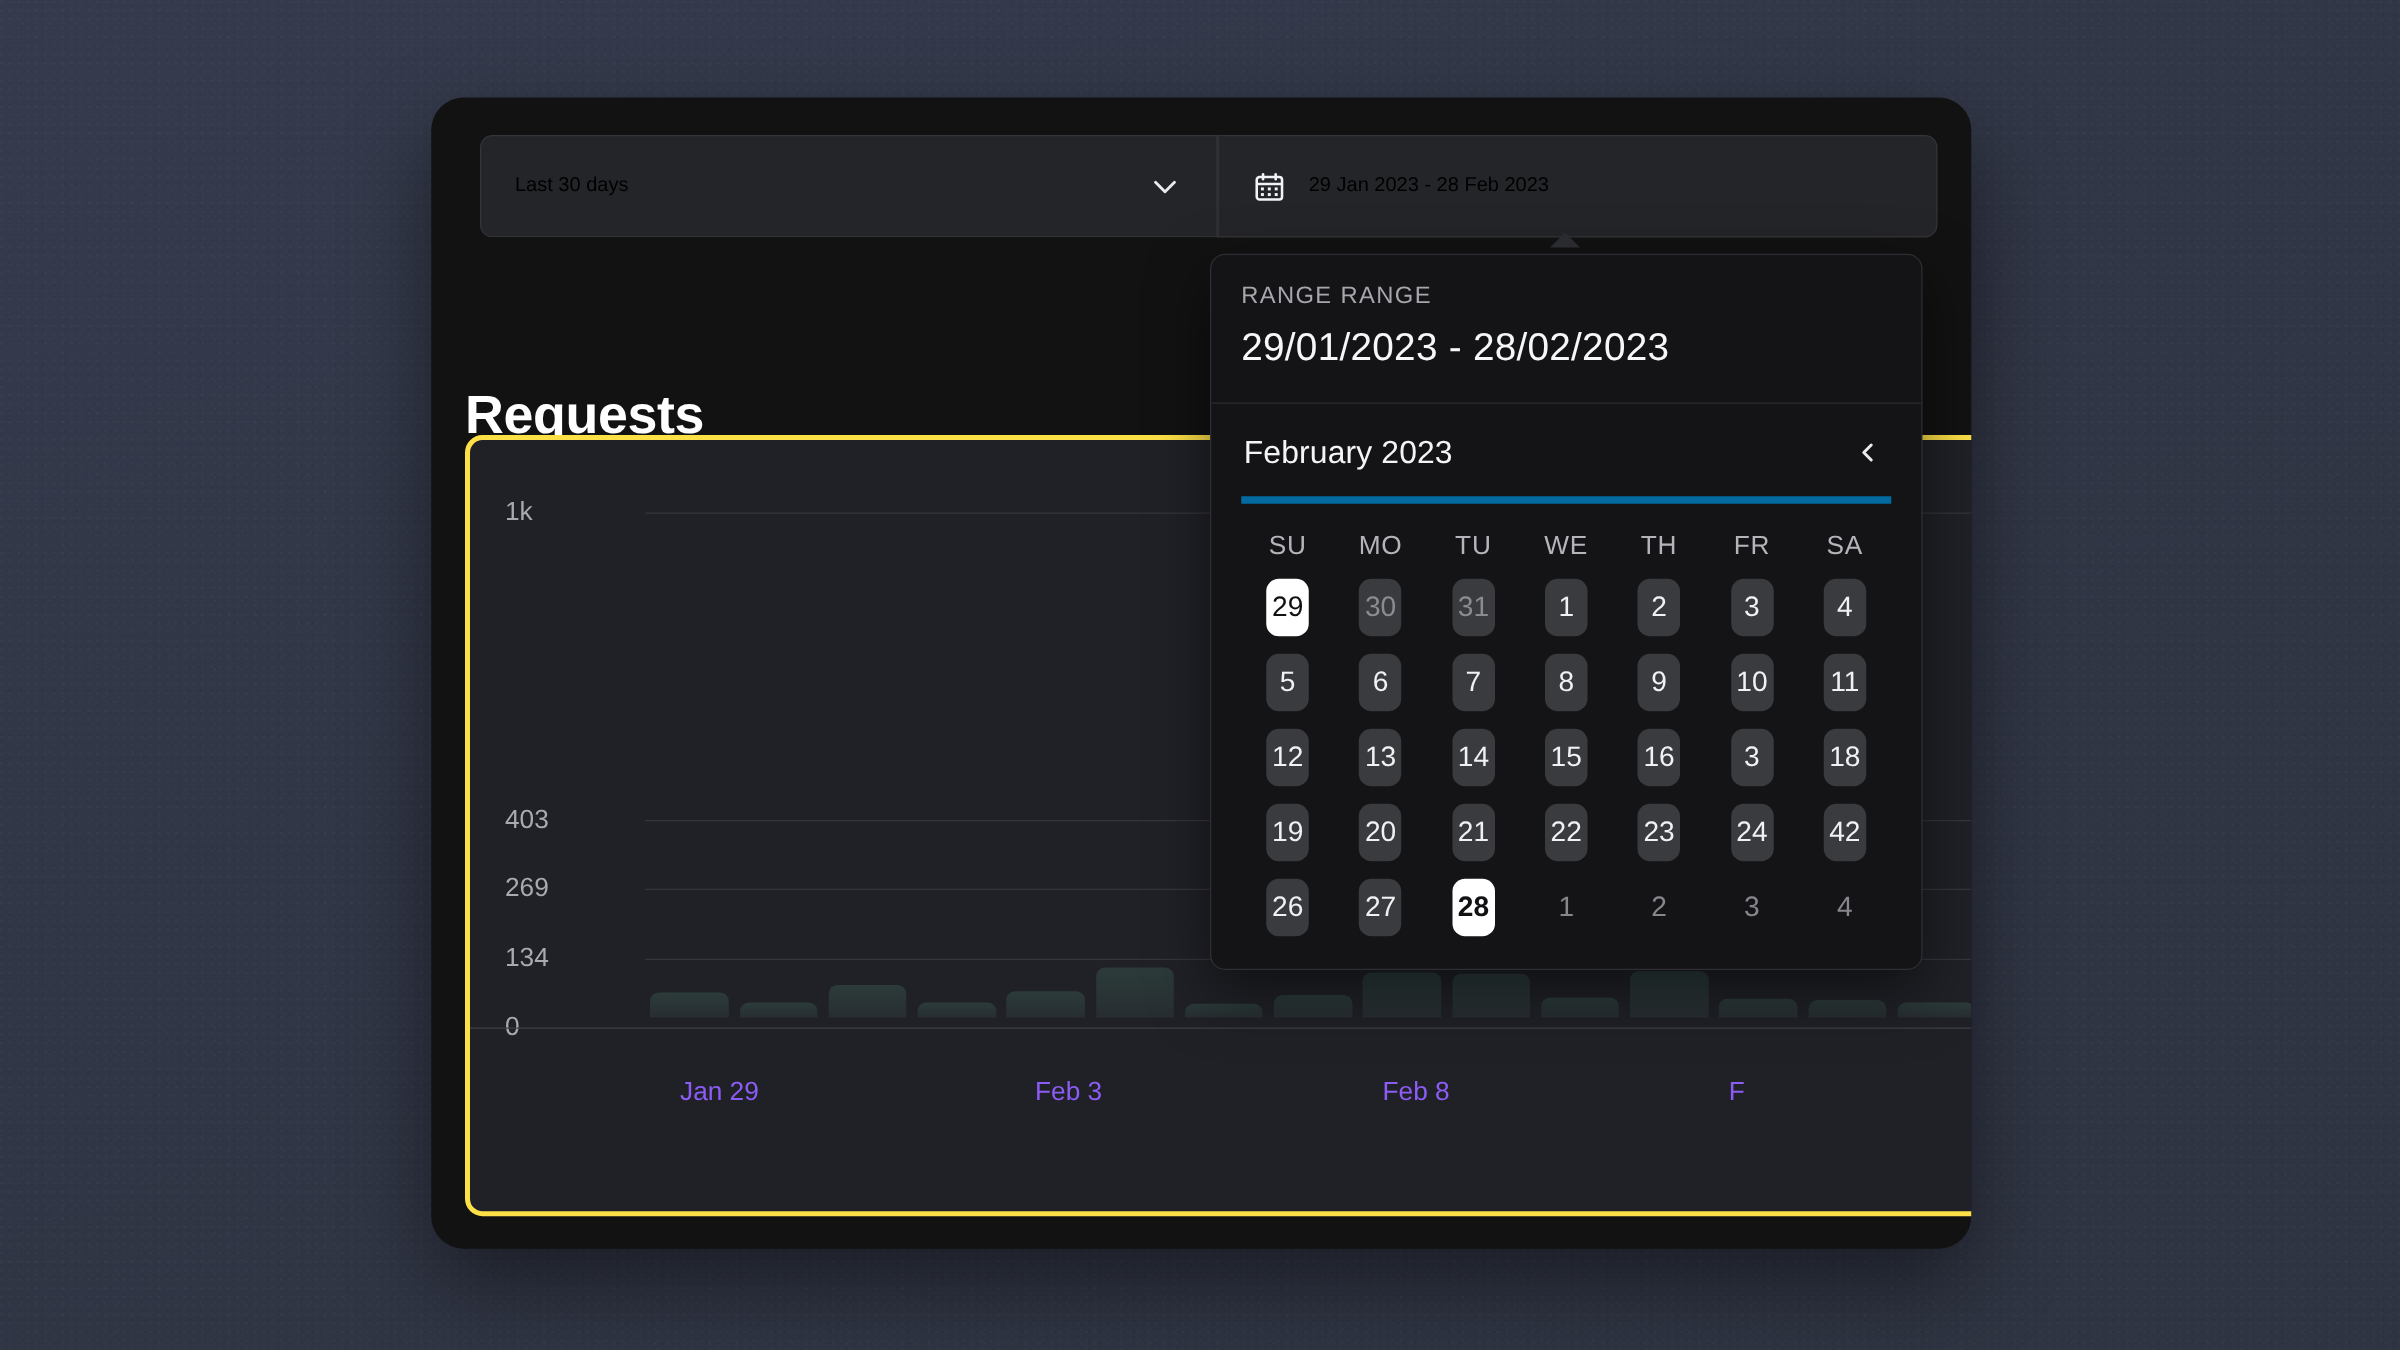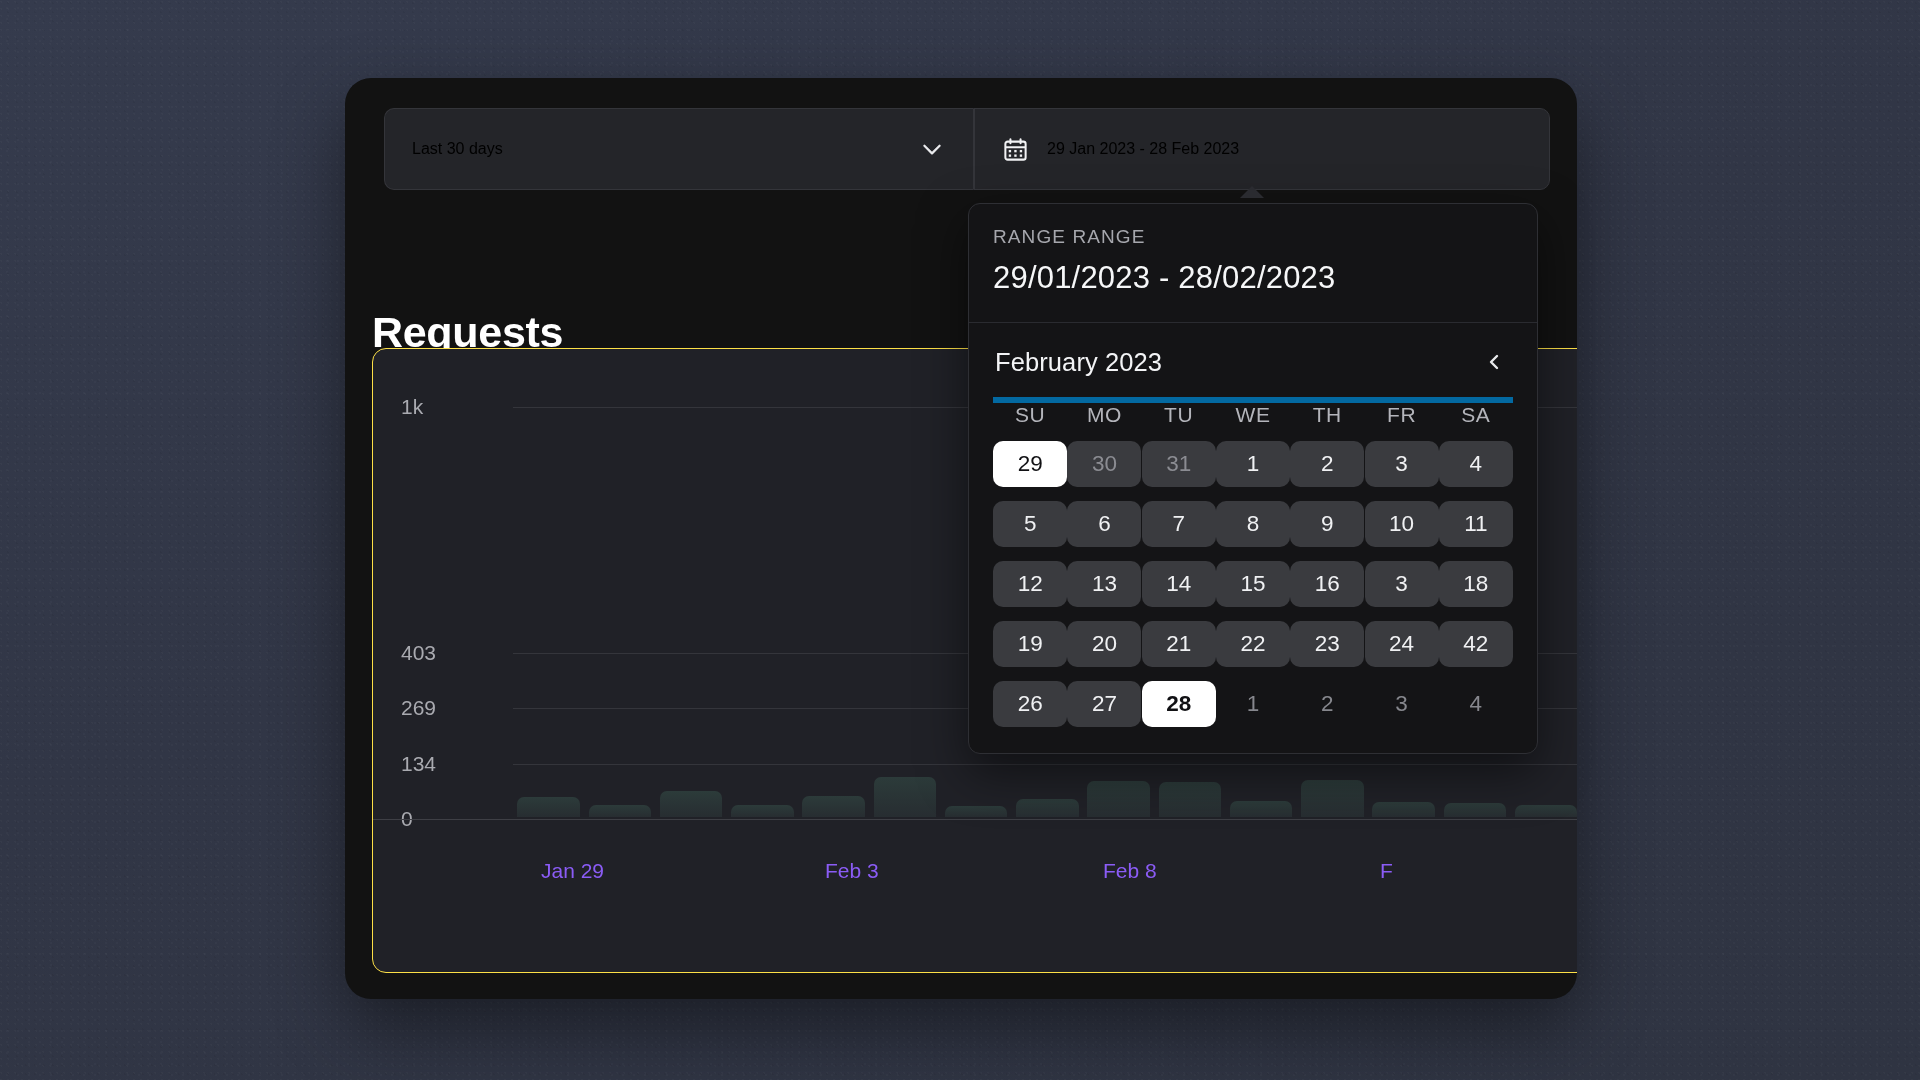--- a/index.html
+++ b/index.html
@@ -100,21 +100,21 @@
     letter-spacing: -0.3px;
   }
 
   .chart-card {
     position: absolute;
     left: 27px;
     top: 270px;
     width: 1280px;
     height: 625px;
     background: #202127;
-    border: 1px solid #fde047;
+    border: 4px solid #fde047;
     border-radius: 14px;
     overflow: hidden;
     text-decoration: underline;
   }
 
   .plot {
     position: absolute;
     left: 0; top: 0; right: 0; bottom: 0;
   }
 
@@ -228,36 +228,36 @@
     justify-content: center;
     color: #e9eaec;
     cursor: pointer;
   }
   .chev-left { width: 18px; height: 26px; display: block; }
 
   .dow-row, .week-row {
     display: grid;
     grid-template-columns: repeat(7, 1fr);
   }
-  .dow-row { }
+  .dow-row { margin-top: 22px; }
   .dow {
     text-align: center;
     font-size: 21px;
     color: #b4b5bb;
     letter-spacing: 0.6px;
   }
 
   .week-row { margin-top: 14px; }
   .day-wrap {
     display: flex;
     align-items: center;
     justify-content: center;
   }
   .day {
-    width: 74px;
+    width: 34px;
     height: 46px;
     border-radius: 10px;
     display: flex;
     align-items: center;
     justify-content: center;
     font-size: 22.5px;
     color: #f0f1f3;
     background: #3a3b3f;
     cursor: pointer;
   }

